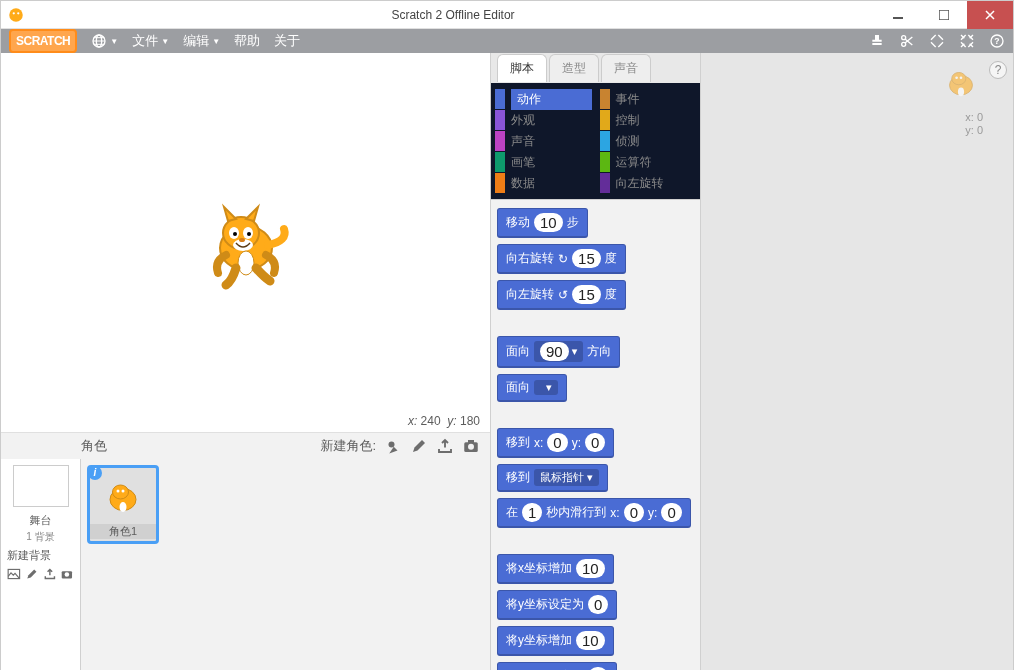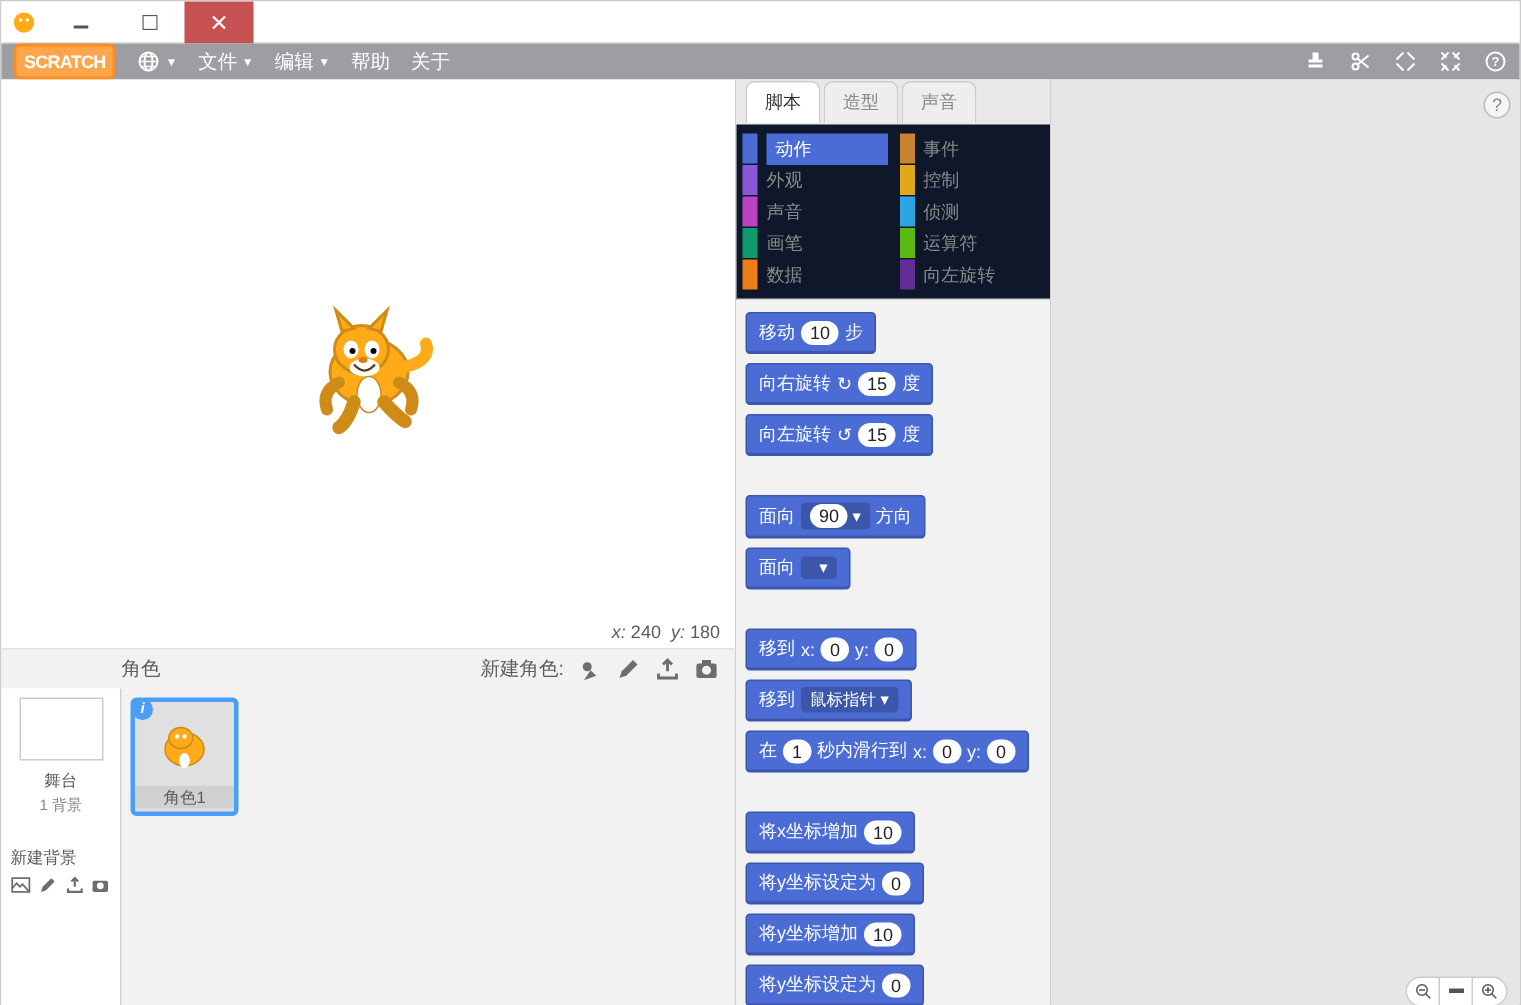--- a/index.html
+++ b/index.html
@@ -32,21 +32,21 @@
 .sprite-bar { height: 26px; display: flex; align-items: center; padding: 0 10px; background: #f2f2f2; font-size: 13px; color: #5c5c5c; }
 .sprite-bar-title { margin-left: 70px; }
 .new-sprite { margin-left: auto; display: flex; align-items: center; gap: 8px; }
 .tool-ico { width: 18px; height: 18px; fill: #6d6d6d; cursor: pointer; }
 
 .sprite-area { flex: 1; display: flex; background: #f2f2f2; }
 .stage-thumb-col { width: 80px; border-right: 1px solid #d0d0d0; padding: 6px; background: #fff; }
 .stage-thumb { width: 56px; height: 42px; background: #fff; border: 1px solid #ccc; margin: 0 auto 6px; }
 .stage-thumb-label { text-align: center; font-size: 11px; color: #5c5c5c; }
 .stage-thumb-sub { text-align: center; font-size: 10px; color: #888; margin-top: 2px; }
-.new-bg-row { margin-top: 20px; font-size: 11px; color: #5c5c5c; }
+.new-bg-row { margin-top: 4px; font-size: 11px; color: #5c5c5c; }
 .new-bg-icons { display: flex; gap: 4px; margin-top: 4px; }
 
 .sprite-list { flex: 1; padding: 6px; display: flex; align-items: flex-start; gap: 6px; }
 .sprite-item { width: 72px; border: 3px solid #4a9ff5; border-radius: 4px; background: #e0e0e0; position: relative; padding: 4px 0 2px; }
 .sprite-item-info { position: absolute; top: -2px; left: -2px; width: 14px; height: 14px; background: #4a9ff5; color: #fff; border-radius: 50%; font-size: 10px; font-weight:bold; font-style: italic; text-align: center; line-height: 14px; }
 .sprite-item svg { display: block; margin: 0 auto; }
 .sprite-item-name { text-align: center; font-size: 11px; color: #5c5c5c; background: #d0d0d0; margin-top: 2px; }
 
 .mid-pane { width: 210px; display: flex; flex-direction: column; background: #f2f2f2; border-right: 1px solid #d0d0d0; }
 .tabs { height: 30px; display: flex; align-items: center; background: #e8e8e8; padding-left: 6px; }
@@ -57,21 +57,21 @@
 .cat { display: flex; align-items: center; font-size: 12px; color: #8a8a8a; height: 20px; cursor: pointer; }
 .cat-swatch { width: 10px; height: 20px; margin-right: 6px; }
 .cat.selected .cat-label { background: #4a6cd4; color: #fff; padding: 2px 6px; flex:1; }
 
 .block-palette { flex: 1; overflow-y: auto; background: #f2f2f2; padding: 8px 6px; display: flex; flex-direction: column; gap: 6px; position: relative; }
 .block-palette::-webkit-scrollbar { width: 12px; }
 .block-palette::-webkit-scrollbar-thumb { background: #c0c0c0; border-radius: 6px; }
 .bp-group-gap { height: 14px; }
 
 .block { display: inline-flex; align-items: center; background: #4a6cd4; color: #fff; font-size: 12px; padding: 4px 8px 4px 8px; border-radius: 3px; border: 1px solid #3b56aa; border-bottom-width: 2px; gap: 4px; width: fit-content; cursor: grab; }
-.block .pill { background: #fff; color: #222; border-radius: 10px; padding: 1px 6px; font-size: 12px; min-width: 18px; text-align: left; }
+.block .pill { background: #fff; color: #222; border-radius: 10px; padding: 1px 6px; font-size: 15px; min-width: 18px; text-align: left; }
 .block .drop { background: #3b56aa; color: #fff; border-radius: 3px; padding: 1px 6px; font-size: 11px; display: flex; align-items: center; gap: 3px; }
 .block .drop .pill { background: #fff; color: #222; }
 
 .right-pane { flex: 1; background: #e6e6e6; position: relative; }
 .right-pane-q { position: absolute; top: 8px; right: 6px; width: 18px; height: 18px; border: 1px solid #bbb; border-radius: 50%; font-size: 12px; color: #888; text-align: center; line-height: 16px; background: #f5f5f5; cursor: pointer; }
 .sprite-mini { position: absolute; top: 8px; right: 30px; text-align: right; }
 .sprite-mini svg { opacity: 0.55; }
 .coord-labels { font-size: 11px; color: #9a9a9a; margin-top: 2px; line-height: 13px; }
 .zoom-ctrl { position: absolute; bottom: 8px; right: 8px; display: flex; gap: 0; background: #fff; border: 1px solid #ccc; border-radius: 10px; }
 .zoom-btn { width: 22px; height: 18px; display: flex; align-items: center; justify-content: center; border-right: 1px solid #ccc; cursor: pointer; }
@@ -83,20 +83,21 @@
 <body>
 
 <div class="window">
 
   <div class="titlebar">
     <svg class="titlebar-icon" viewBox="0 0 32 32">
         <circle cx="16" cy="16" r="12" fill="#ffab19"></circle>
         <circle cx="12" cy="13" r="2" fill="#fff"></circle>
         <circle cx="20" cy="13" r="2" fill="#fff"></circle>
       </svg>
+    <div class="titlebar-title">Scratch 2 Offline Editor</div>
     <div class="titlebar-btn">
         <svg width="10" height="10">
           <rect y="7" width="10" height="2" fill="#555"></rect>
         </svg>
       </div>
     <div class="titlebar-btn">
         <svg width="10" height="10">
           <rect x="0" y="0" width="10" height="10" fill="none" stroke="#555" stroke-width="1.5"></rect>
         </svg>
       </div>
@@ -359,20 +360,33 @@
         </div>
         <div class="block">
           <span>将y坐标设定为</span>
             <span class="pill">0</span>
         </div>
       </div>
     </div>
 
     <div class="right-pane">
       <div class="right-pane-q">?</div>
+      <div class="sprite-mini">
+        <svg width="44" height="44" viewBox="0 0 100 100">
+          <ellipse cx="50" cy="55" rx="26" ry="22" fill="#ffab19" stroke="#cf8b17" stroke-width="2"></ellipse>
+          <ellipse cx="45" cy="40" rx="16" ry="14" fill="#ffab19" stroke="#cf8b17" stroke-width="2"></ellipse>
+          <circle cx="40" cy="38" r="3" fill="#fff"></circle>
+            <circle cx="50" cy="38" r="3" fill="#fff"></circle>
+          <ellipse cx="50" cy="70" rx="7" ry="10" fill="#fff"></ellipse>
+        </svg>
+        <div class="coord-labels">
+          <div><span>x:</span> <span>0</span></div>
+          <div><span>y:</span> <span>0</span></div>
+        </div>
+      </div>
       <div class="zoom-ctrl">
         <div class="zoom-btn">
             <svg width="12" height="12" viewBox="0 0 24 24">
               <circle cx="10" cy="10" r="7" fill="none" stroke="#555" stroke-width="2"></circle>
               <path d="M15 15 L21 21" stroke="#555" stroke-width="2"></path>
               <path d="M6 10 H14" stroke="#555" stroke-width="2"></path>
             </svg>
           </div>
         <div class="zoom-btn">
             <svg width="12" height="12">

